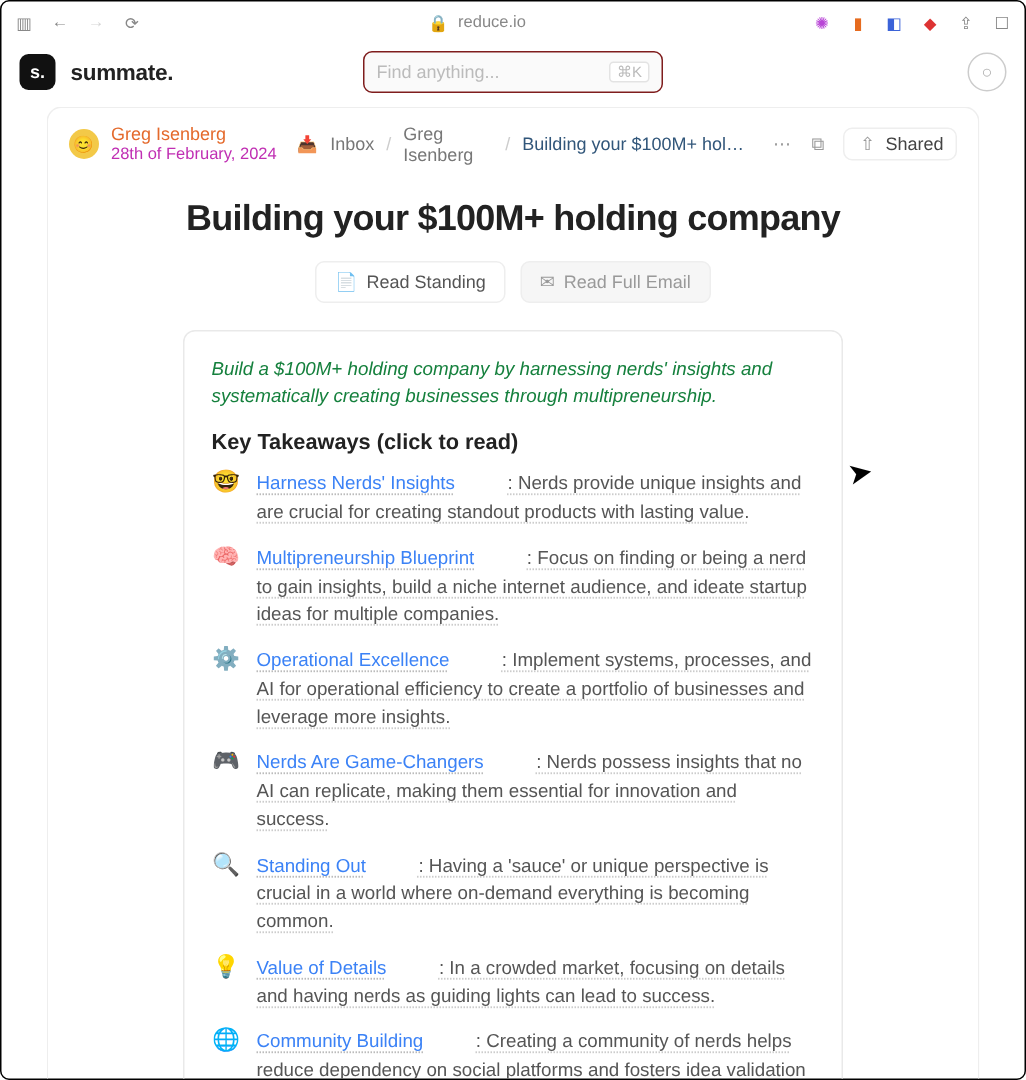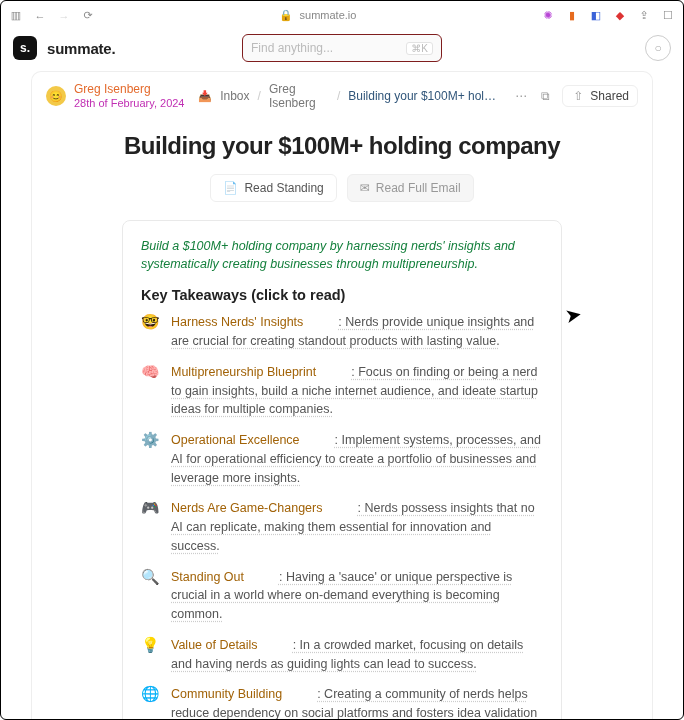--- a/index.html
+++ b/index.html
@@ -110,40 +110,40 @@
   .tab.alt{background:#f6f6f6;color:#999;}
   .card{
     margin:0 auto;width:440px;border:1px solid #e9e9e9;border-radius:8px;padding:16px 18px;
   }
   .tldr-h{font-weight:800;font-size:16px;margin-bottom:8px;}
   .tldr-p{font-style:italic;color:#15803d;font-size:12.5px;line-height:1.45;margin-bottom:14px;}
   .kt-h{font-weight:800;font-size:14.5px;margin-bottom:10px;}
   .item{display:flex;gap:10px;margin-bottom:12px;font-size:12.5px;color:#555;line-height:1.5;}
   .item .emoji{width:20px;flex:none;font-size:15px;line-height:1.2;text-align:center;}
   .item .txt{border-bottom:none;}
-  .item .lead{color:#a16207;font-weight:500;text-decoration-style:dotted;text-decoration-color:#bbb;text-underline-offset:3px;}
+  .item .lead{color:#3b82f6;font-weight:500;text-decoration:underline;text-decoration-style:dotted;text-decoration-color:#bbb;text-underline-offset:3px;}
   .item .rest{text-decoration:underline;text-decoration-style:dotted;text-decoration-color:#ccc;text-underline-offset:3px;margin-left:35px;}
   .cursor-arrow{
     position:absolute;left:565px;top:303px;font-size:20px;color:#000;pointer-events:none;
     transform:rotate(-10deg);
   }
 </style>
 </head>
 <body>
 
 <div class="chrome">
   <div class="left">
     <span class="ico">▥</span>
     <span class="ico">←</span>
     <span class="ico" style="opacity:.35">→</span>
     <span class="ico">⟳</span>
   </div>
   <div class="center">
     <span class="ico">🔒</span>
-    <span>summate.io</span>
+    <span>reduce.io</span>
   </div>
   <div class="right">
     <span class="ico" style="color:#b846d6">✺</span>
     <span class="ico" style="color:#e66b1f">▮</span>
     <span class="ico" style="color:#3b63d8">◧</span>
     <span class="ico" style="color:#d33">◆</span>
     <span class="ico">⇪</span>
     <span class="ico">☐</span>
   </div>
 </div>

